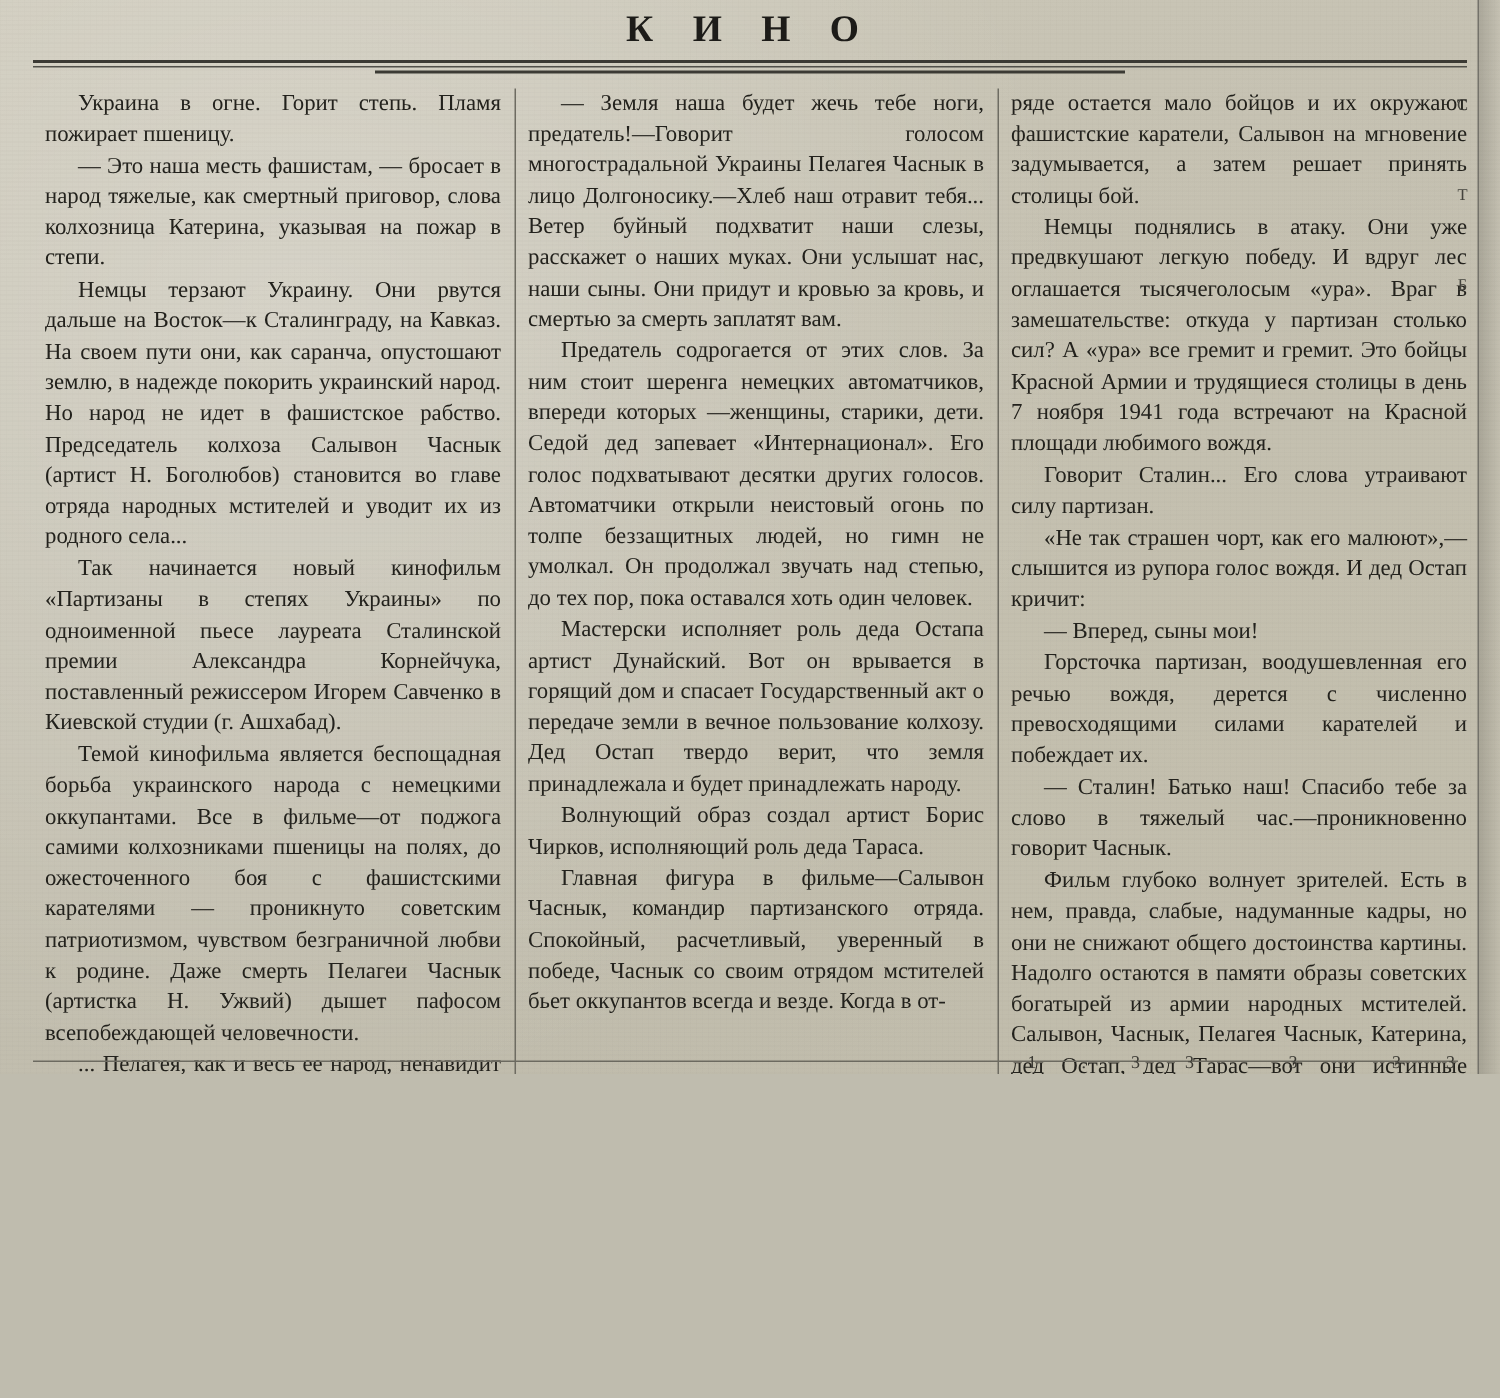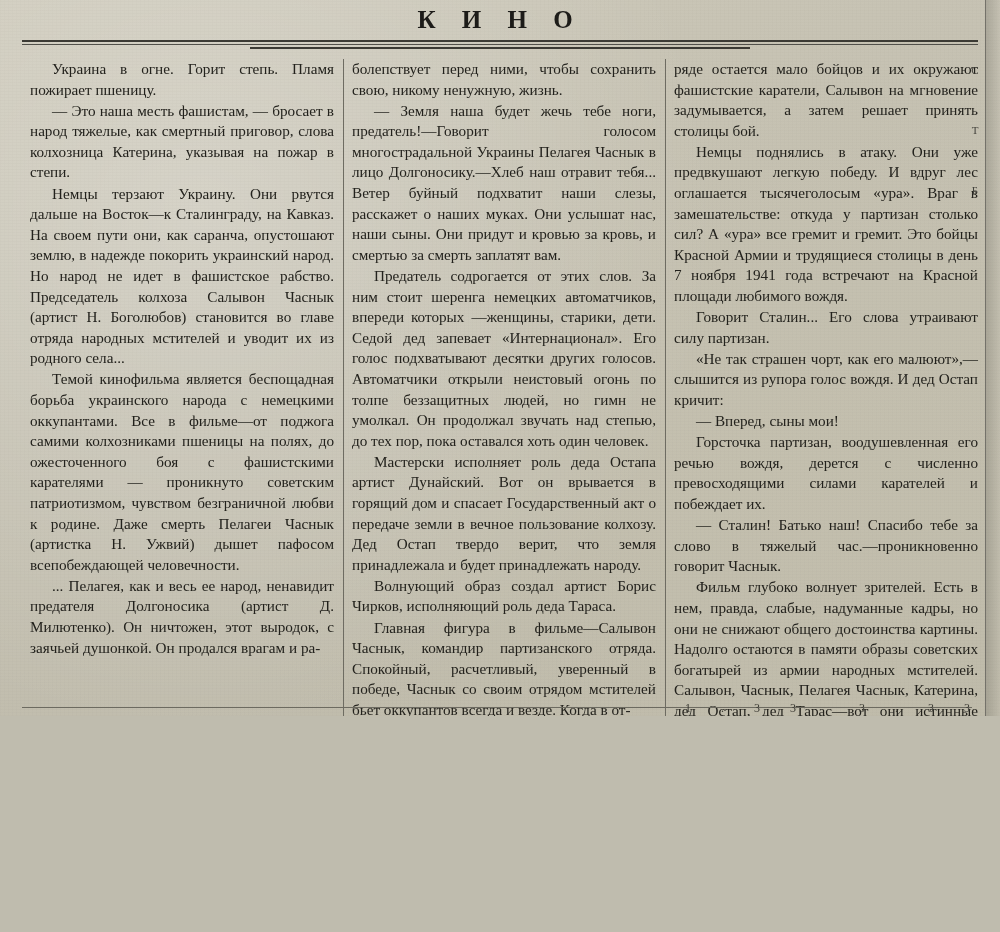--- a/index.html
+++ b/index.html
@@ -147,26 +147,26 @@
   <div class="rule-top"></div>
   <div class="rule-top thin"></div>
 
   <div class="rule-under"></div>
 
   <div class="columns">
     <div class="col">
       <p>Украина в огне. Горит степь. Пламя пожирает пшеницу.</p>
       <p>— Это наша месть фашистам, — бросает в народ тяжелые, как смертный приговор, слова колхозница Катерина, указывая на пожар в степи.</p>
       <p>Немцы терзают Украину. Они рвутся дальше на Восток—к Сталинграду, на Кавказ. На своем пути они, как саранча, опустошают землю, в надежде покорить украинский народ. Но народ не идет в фашистское рабство. Председатель колхоза Салывон Часнык (артист Н. Боголюбов) становится во главе отряда народных мстителей и уводит их из родного села...</p>
+      <p>Так начинается новый кинофильм «Партизаны в степях Украины» по одноименной пьесе лауреата Сталинской премии Александра Корнейчука, поставленный режиссером Игорем Савченко в Киевской студии (г. Ашхабад).</p>
       <p>Темой кинофильма является беспощадная борьба украинского народа с немецкими оккупантами. Все в фильме—от поджога самими колхозниками пшеницы на полях, до ожесточенного боя с фашистскими карателями — проникнуто советским патриотизмом, чувством безграничной любви к родине. Даже смерть Пелагеи Часнык (артистка Н. Ужвий) дышет пафосом всепобеждающей человечности.</p>
       <p>... Пелагея, как и весь ее народ, ненавидит предателя Долгоносика (артист Д. Милютенко). Он ничтожен, этот выродок, с заячьей душонкой. Он продался врагам и ра-</p>
     </div>
 
     <div class="col">
-      <p class="noindent">болепствует перед ними, чтобы сохранить свою, никому ненужную, жизнь.</p>
       <p>— Земля наша будет жечь тебе ноги, предатель!—Говорит голосом многострадальной Украины Пелагея Часнык в лицо Долгоносику.—Хлеб наш отравит тебя... Ветер буйный подхватит наши слезы, расскажет о наших муках. Они услышат нас, наши сыны. Они придут и кровью за кровь, и смертью за смерть заплатят вам.</p>
       <p>Предатель содрогается от этих слов. За ним стоит шеренга немецких автоматчиков, впереди которых —женщины, старики, дети. Седой дед запевает «Интернационал». Его голос подхватывают десятки других голосов. Автоматчики открыли неистовый огонь по толпе беззащитных людей, но гимн не умолкал. Он продолжал звучать над степью, до тех пор, пока оставался хоть один человек.</p>
       <p>Мастерски исполняет роль деда Остапа артист Дунайский. Вот он врывается в горящий дом и спасает Государственный акт о передаче земли в вечное пользование колхозу. Дед Остап твердо верит, что земля принадлежала и будет принадлежать народу.</p>
       <p>Волнующий образ создал артист Борис Чирков, исполняющий роль деда Тараса.</p>
       <p>Главная фигура в фильме—Салывон Часнык, командир партизанского отряда. Спокойный, расчетливый, уверенный в победе, Часнык со своим отрядом мстителей бьет оккупантов всегда и везде. Когда в от-</p>
     </div>
 
     <div class="col">
       <p class="noindent">ряде остается мало бойцов и их окружают фашистские каратели, Салывон на мгновение задумывается, а затем решает принять столицы бой.</p>
       <p>Немцы поднялись в атаку. Они уже предвкушают легкую победу. И вдруг лес оглашается тысячеголосым «ура». Враг в замешательстве: откуда у партизан столько сил? А «ура» все гремит и гремит. Это бойцы Красной Армии и трудящиеся столицы в день 7 ноября 1941 года встречают на Красной площади любимого вождя.</p>

